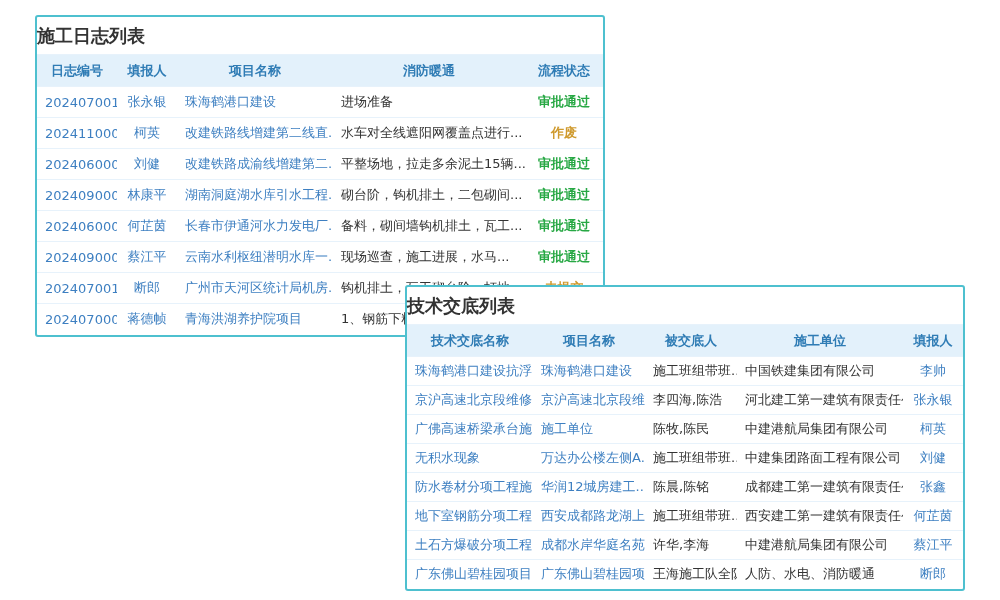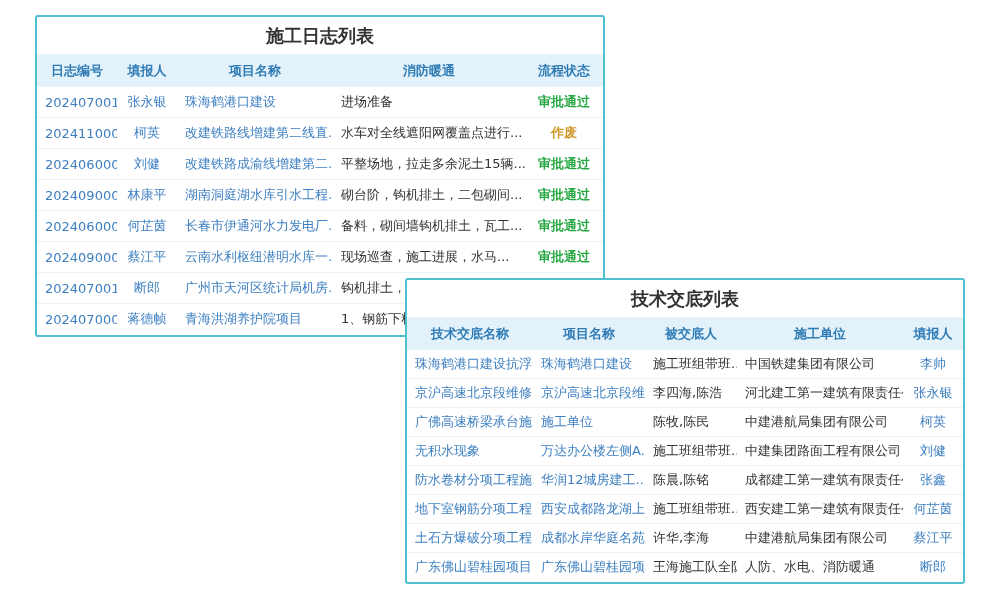--- a/index.html
+++ b/index.html
@@ -22,24 +22,24 @@
     position:relative;
     overflow:hidden;
   }
   .panel{
     position:absolute;
     background:#ffffff;
     border:2px solid var(--panel-border);
     border-radius:3px;
   }
   #panel-log{left:35px;top:15px;width:570px;z-index:1;}
-  #panel-disclosure{left:405px;top:278px;width:560px;z-index:2;}
+  #panel-disclosure{left:405px;top:285px;width:560px;z-index:2;}
   .panel-title{
     height:37px;line-height:37px;
-    text-align:center;
+    text-align:left;
     font-weight:bold;
     font-size:18px;
     color:var(--title-text);
   }
   table.tbl{
     width:100%;
     border-collapse:collapse;
     table-layout:fixed;
     font-size:13px;
   }

